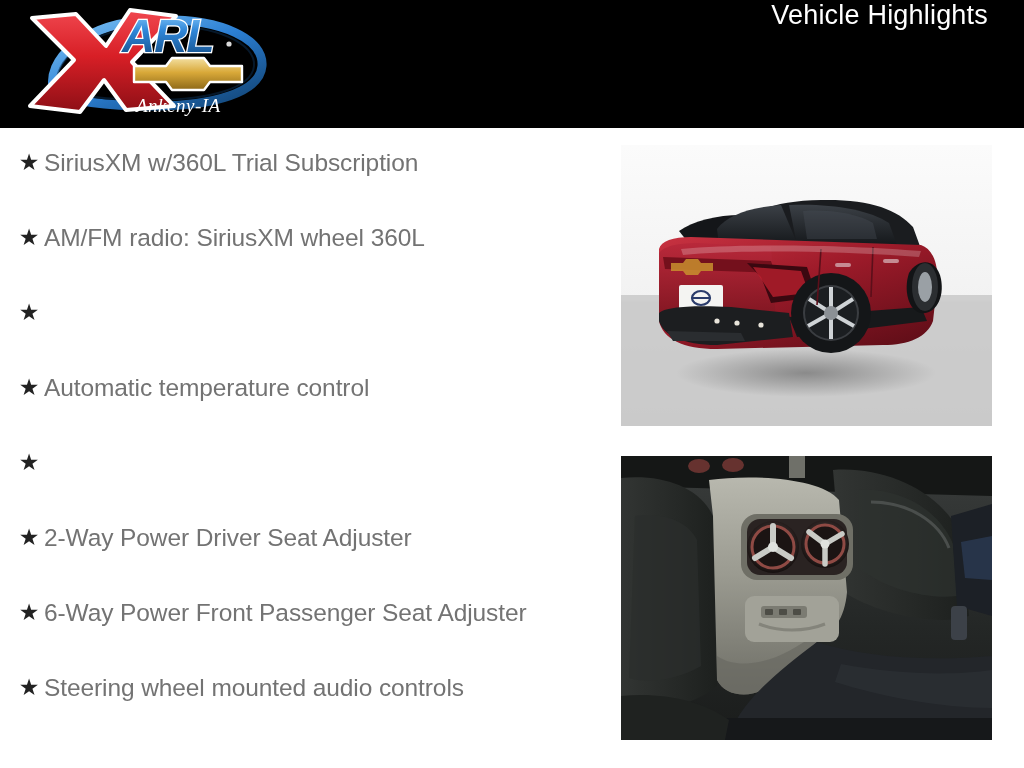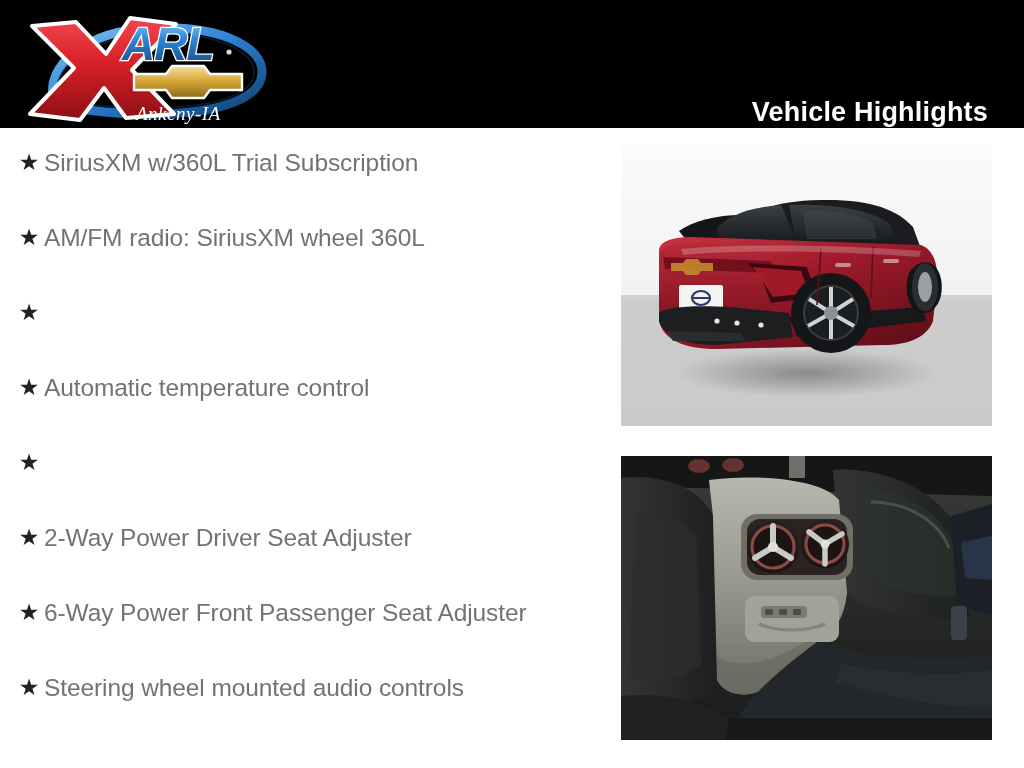--- a/index.html
+++ b/index.html
@@ -9,26 +9,26 @@
     background:#ffffff;
     font-family:"Liberation Sans", sans-serif;
     overflow:hidden;
   }
   #page { position:relative; width:1024px; height:768px; background:#fff; }
 
   
   .header {
     position:absolute; left:0; top:0; width:1024px; height:128px;
     background:#000000;
-    display:flex; align-items:flex-end; justify-content:space-between;
+    display:flex; align-items:flex-start; justify-content:space-between;
   }
   .header-title {
     color:#ffffff;
     font-size:27px;
-    font-weight:700;
+    font-weight:400;
     letter-spacing:0.2px;
     margin-right:36px;
     white-space:nowrap;
   }
 
   
   .logo {
     position:relative;
     width:272px; height:120px;
     margin-left:14px;

